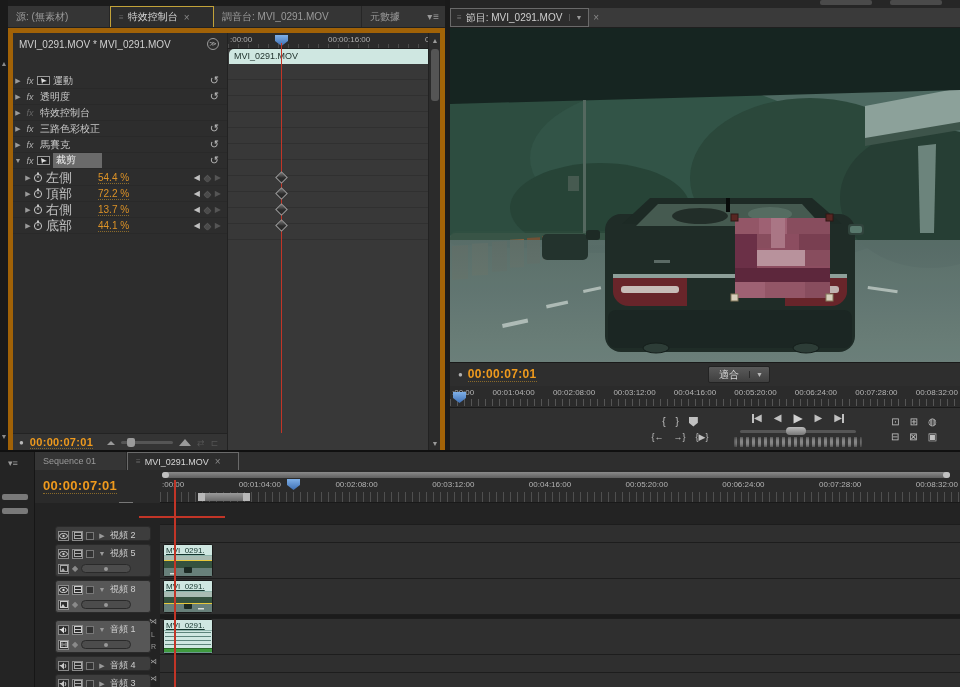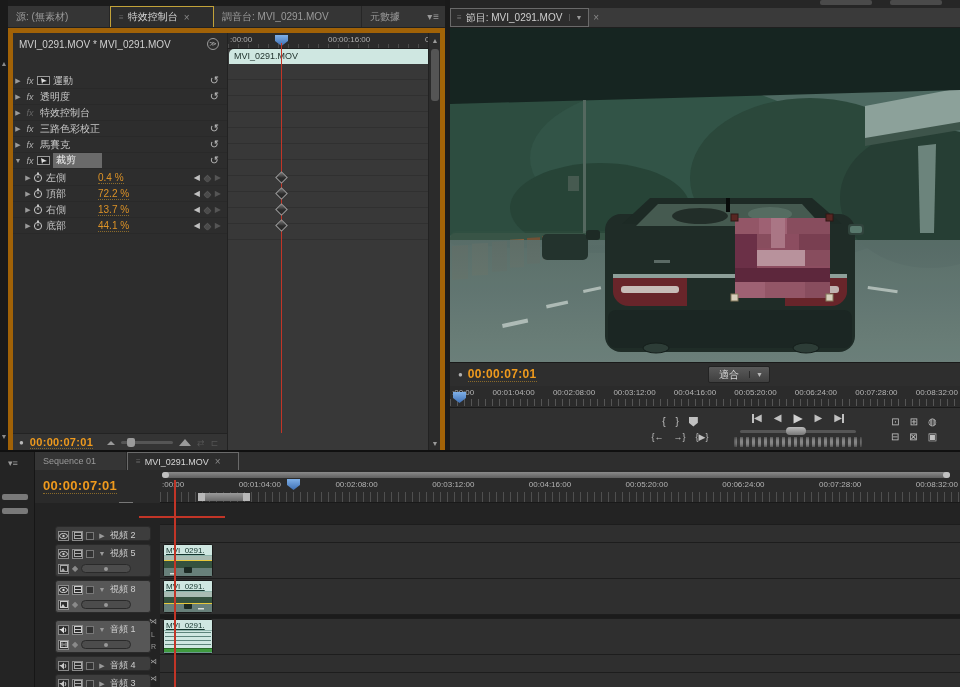--- a/index.html
+++ b/index.html
@@ -25,21 +25,21 @@
 
   
   #ecp-left { position:absolute; left:0; top:0; width:214px; height:418px; }
   .ecp-row { position:absolute; left:0; width:214px; height:16px; display:flex; align-items:center; border-bottom:1px solid #292929; }
   .tri { width:10px; text-align:center; color:#9a9a9a; font-size:7px; flex:none; }
   .fx { font-style:italic; color:#b0b0b0; width:14px; text-align:center; font-size:9px; flex:none;}
   .fx.dim { color:#666; }
   .ename { color:#c8c8c8; font-size:10px; }
   .reset { margin-left:auto; margin-right:8px; color:#b8b8b8; font-size:11px; }
   .pstop { flex:none; margin-right:3px; display:inline-flex; }
-  .pname { color:#c4c4c4; width:52px; font-size:10px; }
+  .pname { color:#c4c4c4; width:52px; font-size:13px; }
   .pval { color:#dd9327; font-size:10px; border-bottom:1px dotted #8a6a2a; }
   .kfnav { margin-left:auto; margin-right:6px; display:flex; align-items:center; gap:4px; }
   .kfnav .prev { color:#c0c0c0; font-size:8px; }
   .kfnav .dia { color:#4a4a4a; text-shadow:0 0 1px #999; font-size:9px; }
   .kfnav .next { color:#555; font-size:8px; }
   .circ-ic { margin-left:auto; margin-right:8px; width:12px; height:12px; border:1px solid #9a9a9a; border-radius:50%; color:#b0b0b0; font-size:7px; line-height:10px; text-align:center; }
   .chip { background:#6a6a6a; color:#f0f0f0; padding:0 26px 1px 3px; }
   .checkbox { width:9px; height:9px; border:1px solid #9a9a9a; background:#3a3a3a; margin:0 4px 0 2px; flex:none; }
   #ecp-bottom { position:absolute; left:0; bottom:0; width:214px; height:18px; background:#343434; border-top:1px solid #232323; display:flex; align-items:center; gap:6px; padding:0 6px; }
   #ecp-bottom .dot { color:#b8b8b8; font-size:8px; }
@@ -241,21 +241,21 @@
           <div class="ecp-row" style="top:137px">
             <span class="tri" style="margin-left:10px">▶</span>
             <span class="pstop">
                 <svg width="10" height="11">
                   <circle cx="5" cy="6" r="3.6" fill="none" stroke="#c8c8c8"></circle>
                   <rect x="4" y="0.5" width="2" height="2" fill="#c8c8c8"></rect>
                   <line x1="5" y1="6" x2="5" y2="3.6" stroke="#c8c8c8"></line>
                 </svg>
               </span>
             <span class="pname">左側</span>
-            <span class="pval">0.4 %</span>
+            <span class="pval">54.4 %</span>
             <span class="kfnav">
                 <span class="prev">◀</span>
                 <span class="dia">◆</span>
                 <span class="next">▶</span>
               </span>
           </div>
           <div class="ecp-row" style="top:153px">
             <span class="tri" style="margin-left:10px">▶</span>
             <span class="pstop">
                 <svg width="10" height="11">

